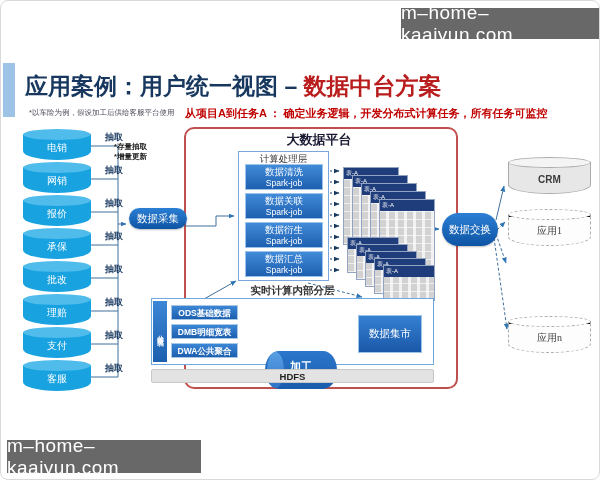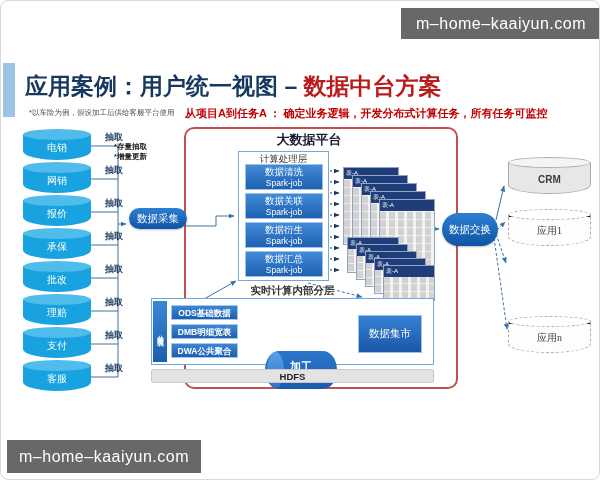--- a/index.html
+++ b/index.html
@@ -1,21 +1,21 @@
 <!DOCTYPE html>
 <html><head>
 <meta charset="utf-8">
 <style>
   * { margin:0; padding:0; box-sizing:border-box; }
   body { background:#fff; font-family:"Liberation Sans", sans-serif; }
   .page { position:relative; width:600px; height:480px; background:#fff;
           border:1px solid #d9d9d9; border-radius:8px; overflow:hidden; }
 
   
-  .wm { position:absolute; background:#686868; color:#fff; font-size:16px;
+  .wm { position:absolute; background:#686868; color:#fff; font-size:19px;
         display:flex; align-items:center; justify-content:center; letter-spacing:.5px; }
 
   
   .accent-bar { position:absolute; left:2px; top:62px; width:12px; height:54px; background:#9dc3e6; }
   .title { position:absolute; left:24px; top:70px; font-size:23px; font-weight:bold; white-space:nowrap; }
   .title .t-main { color:#17375e; }
   .title .t-red  { color:#b91c1c; }
   .note { position:absolute; left:28px; top:107px; font-size:7.5px; color:#4a4a5a; }
   .subtitle { position:absolute; left:184px; top:105px; font-size:11px; font-weight:bold;
               color:#c00000; white-space:nowrap; }
@@ -45,21 +45,21 @@
                 color:#222; line-height:9.5px; white-space:pre-line; }
 
   
   .stadium { position:absolute; border-radius:17px; color:#fff; font-size:10.5px;
              display:flex; align-items:center; justify-content:center;
              background:linear-gradient(180deg,#2b7fd4,#0e54a4); box-shadow:0 1px 2px rgba(0,0,0,.25); }
 
   
   .red-frame { position:absolute; left:183px; top:126px; width:274px; height:262px;
                border:2px solid #c0504d; border-radius:10px; }
-  .platform-title { position:absolute; left:183px; top:130px; width:250px; text-align:center;
+  .platform-title { position:absolute; left:193px; top:130px; width:250px; text-align:center;
                     font-size:13px; font-weight:bold; color:#1a1a33;
                     font-family:"Liberation Serif", serif; }
   .compute-box { position:absolute; left:237px; top:150px; width:91px; height:130px;
                  background:#fff; border:1px solid #7aa7d9; }
   .compute-title { position:absolute; left:237px; top:152px; width:91px; text-align:center;
                    font-size:9.5px; color:#333; }
   .job { position:absolute; left:244px; width:78px; height:26px; text-align:center; color:#fff;
          background:linear-gradient(180deg,#418bd9 0%,#1e5fb0 100%); border:1px solid #9cc3ea; }
   .job .l1 { font-size:9.5px; line-height:12px; margin-top:1px; }
   .job .l2 { font-size:8.5px; line-height:10px; }

